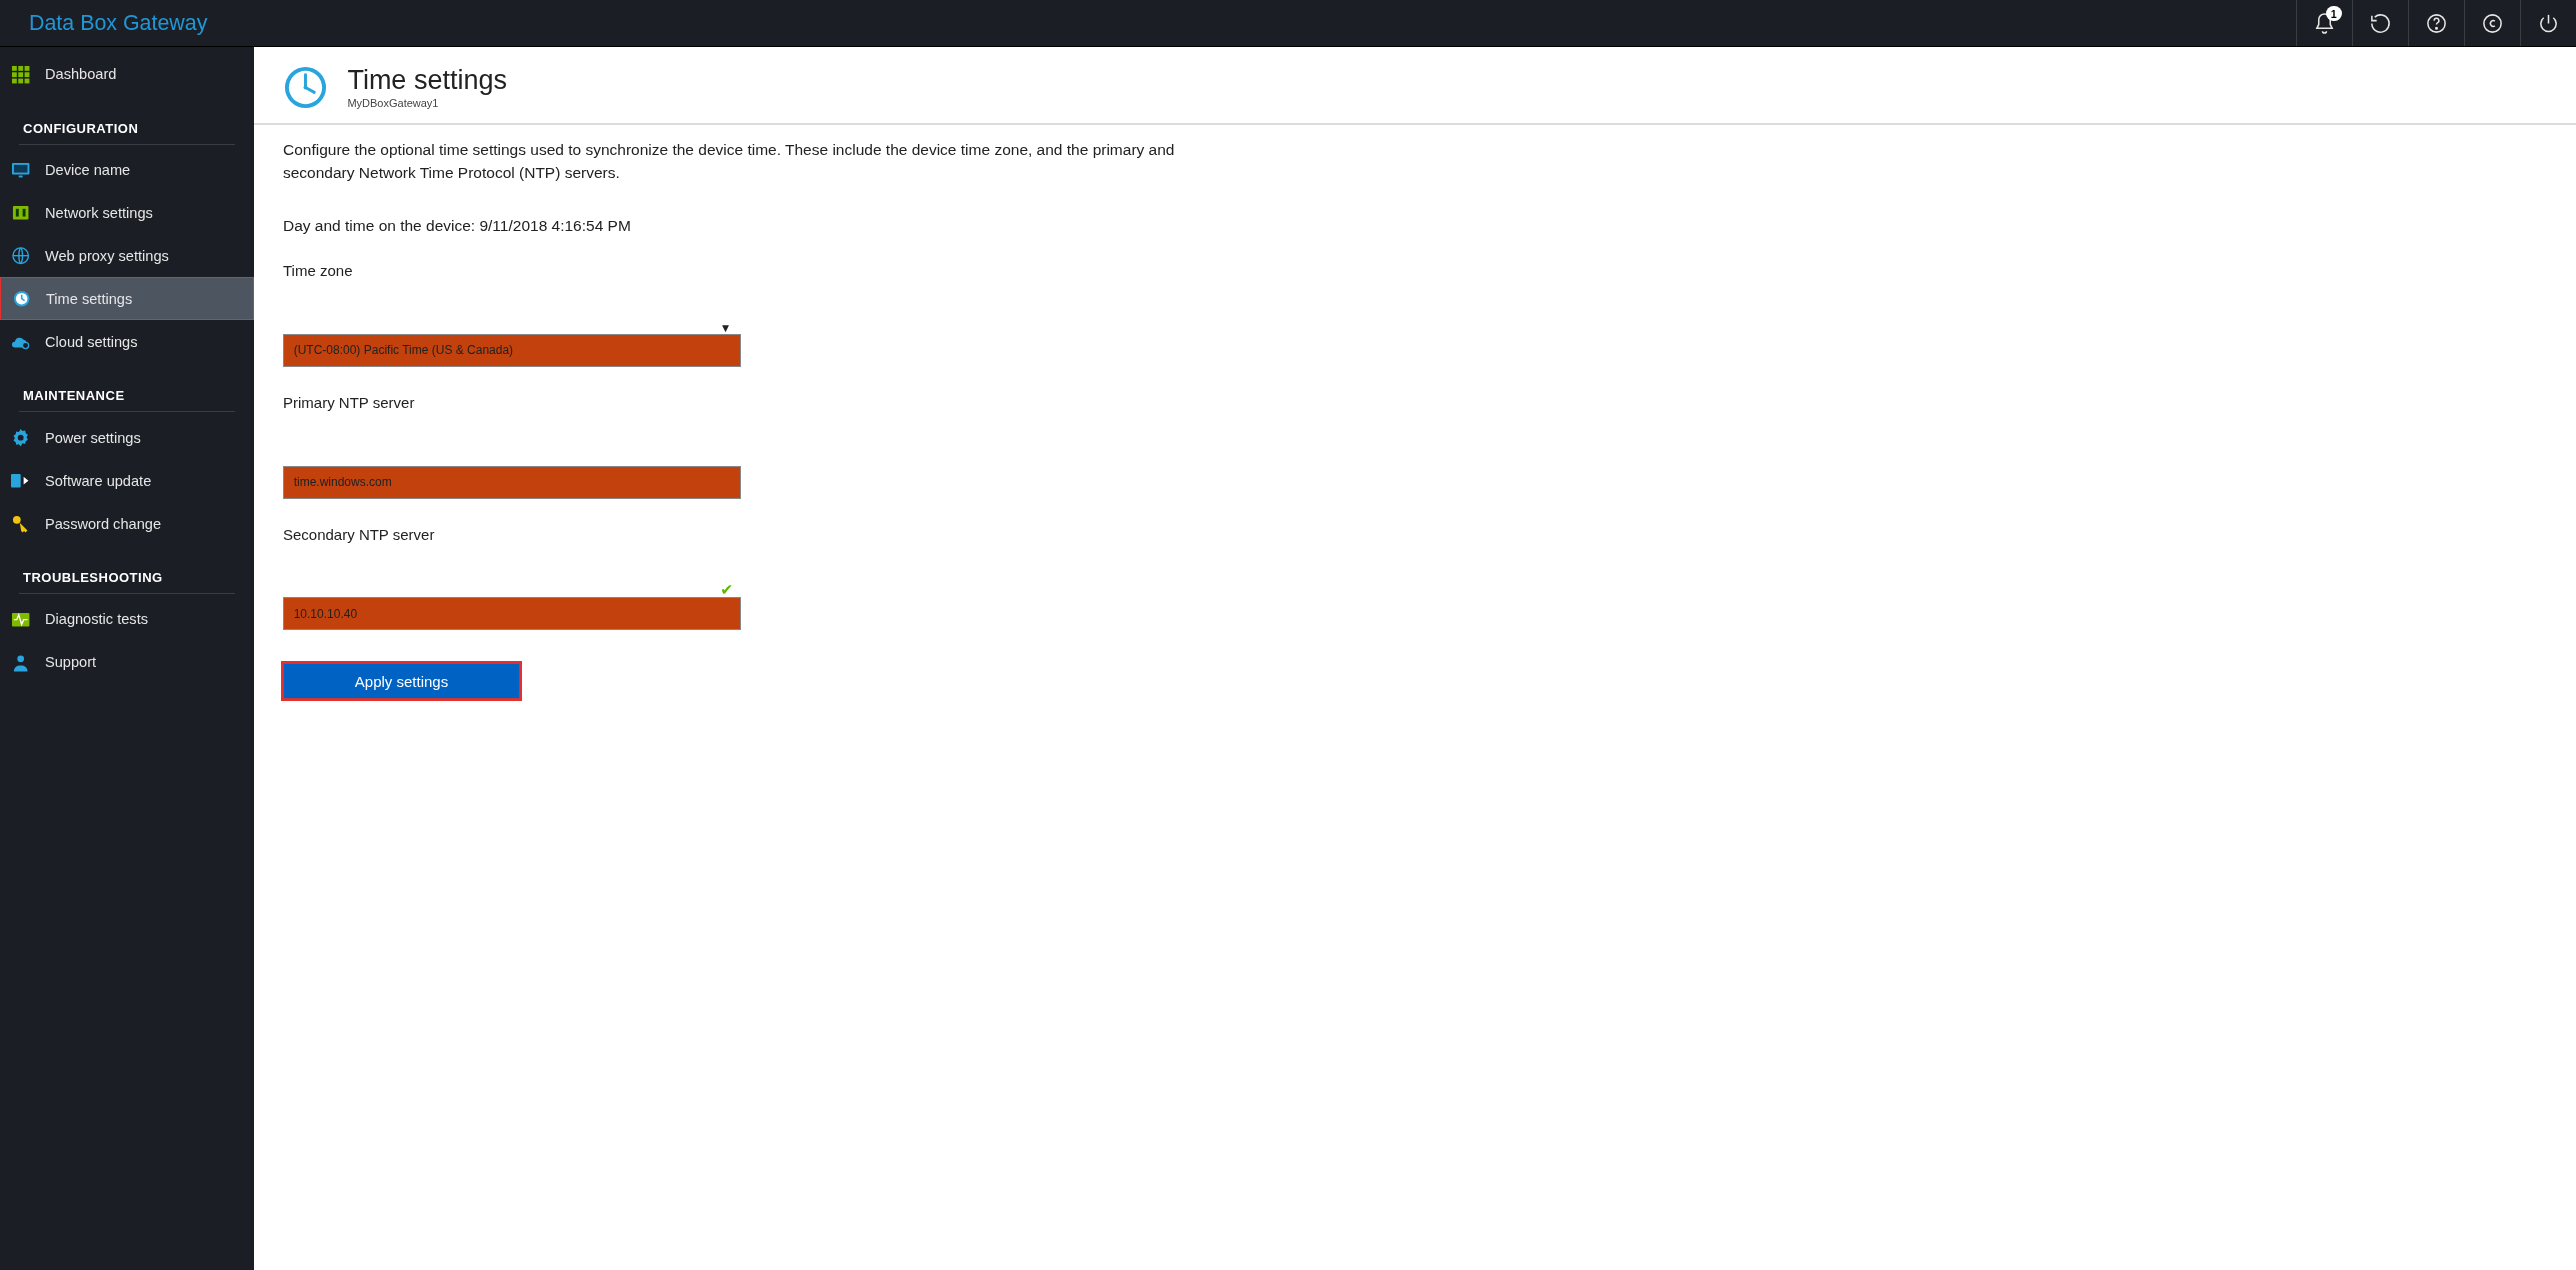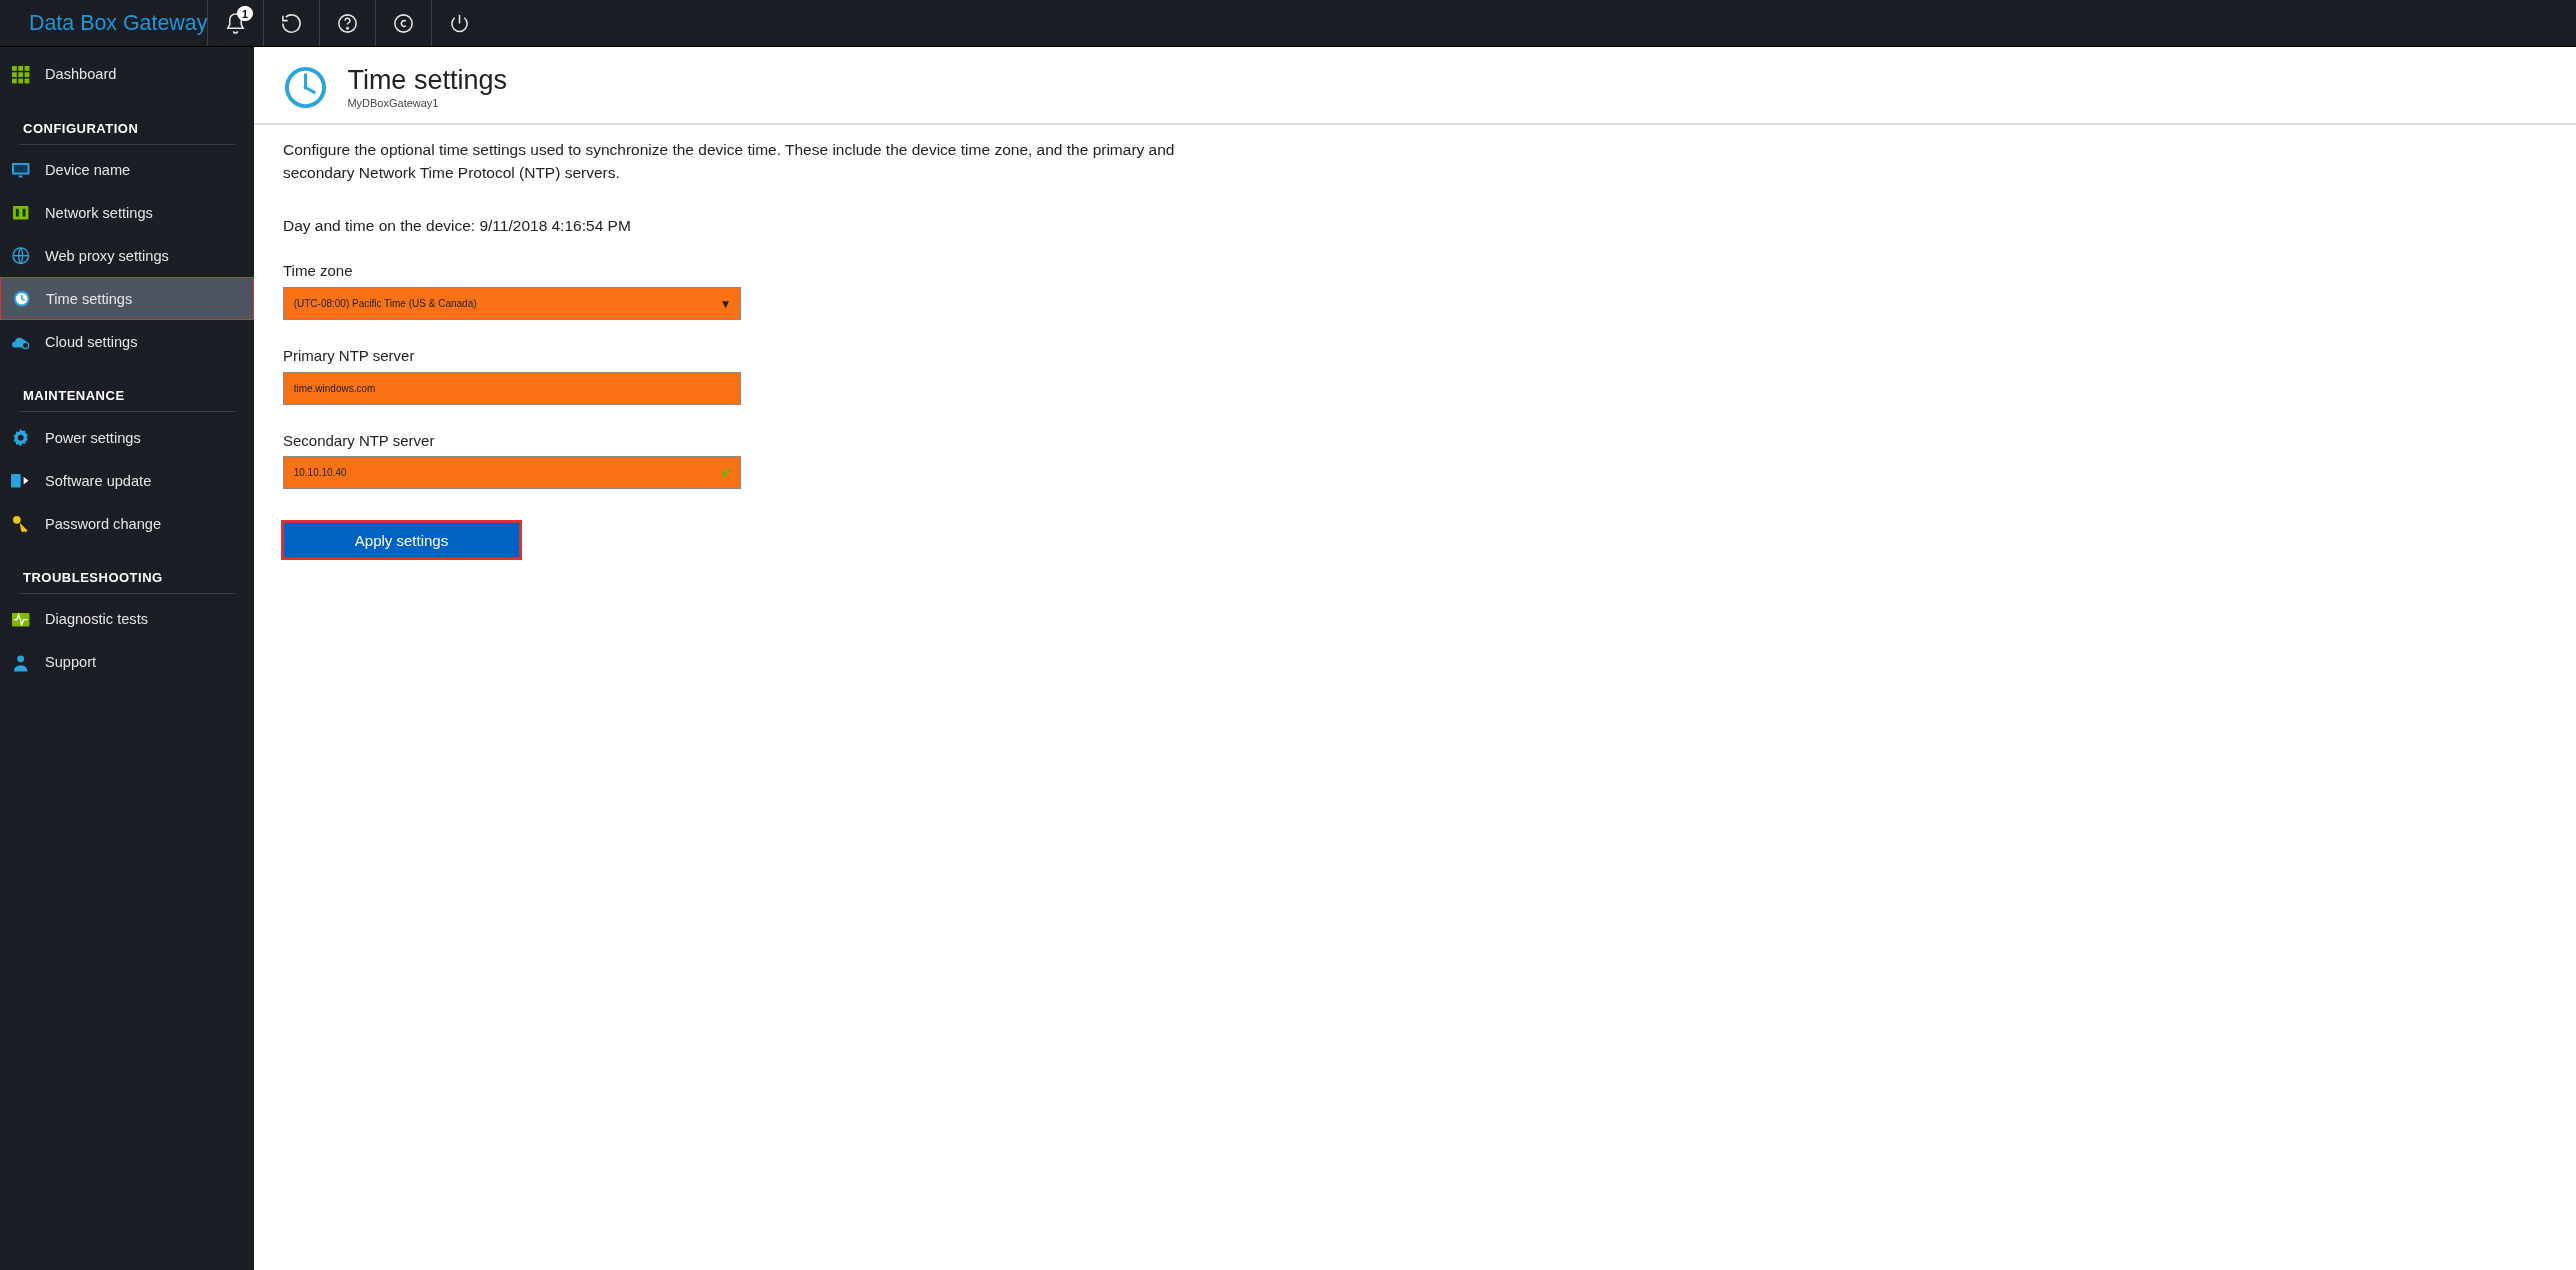--- a/index.html
+++ b/index.html
@@ -5,21 +5,21 @@
   * { box-sizing: border-box; margin: 0; padding: 0; }
   html, body { width: 100%; height: 100%; font-family: "Segoe UI", Arial, sans-serif; background: #fff; }
   body { display: flex; flex-direction: column; overflow: hidden; }
 
   
   .topbar {
     height: 47px;
     background: #1b1e24;
     display: flex;
     align-items: center;
-    justify-content: flex-start;
+    justify-content: space-between;
     padding-left: 29px;
     border-bottom: 1px solid #000;
   }
   .topbar-title {
     color: #2196d6;
     font-size: 21.4px;
     font-weight: 400;
   }
   .topbar-actions { display: flex; height: 100%; }
   .topbar-action {
@@ -123,25 +123,26 @@
   .main-body { padding: 14px 29px 39px 29px; max-width: 971px; }
   .description { font-size: 15.5px; color: #222; line-height: 1.45; }
   .devtime { font-size: 15.5px; color: #222; margin-top: 33px; }
 
   .field { margin-top: 27px; }
   .field-label { font-size: 15px; color: #222; margin-bottom: 7.8px; }
   .select, .textinput {
     width: 458px;
     height: 33px;
     border: 1px solid #888;
-    font-size: 10px;
+    font-size: 12px;
     padding: 0 9.7px;
     font-family: inherit;
-    background: #f97316;
+    background: #c2410c;
     color: #222;
+    margin-top: 47px;
   }
   .select { appearance: none; padding-right: 27px; background-repeat: no-repeat; background-position: right 7.8px center; }
   .select-wrap { position: relative; width: 458px; }
   .select-caret {
     position: absolute; right: 9.7px; top: 50%; transform: translateY(-50%);
     font-size: 11.7px; pointer-events: none; color: #222;
   }
   .input-wrap { position: relative; width: 458px; }
   .input-check {
     position: absolute; right: 7.8px; top: 50%; transform: translateY(-50%);

